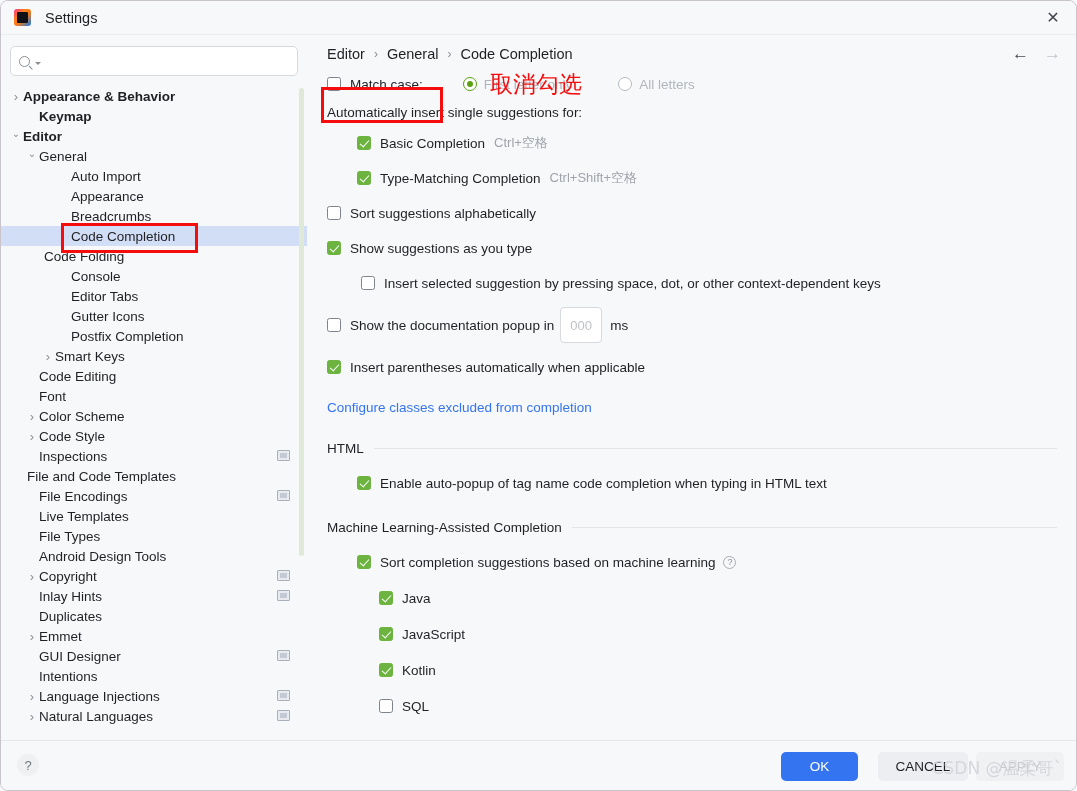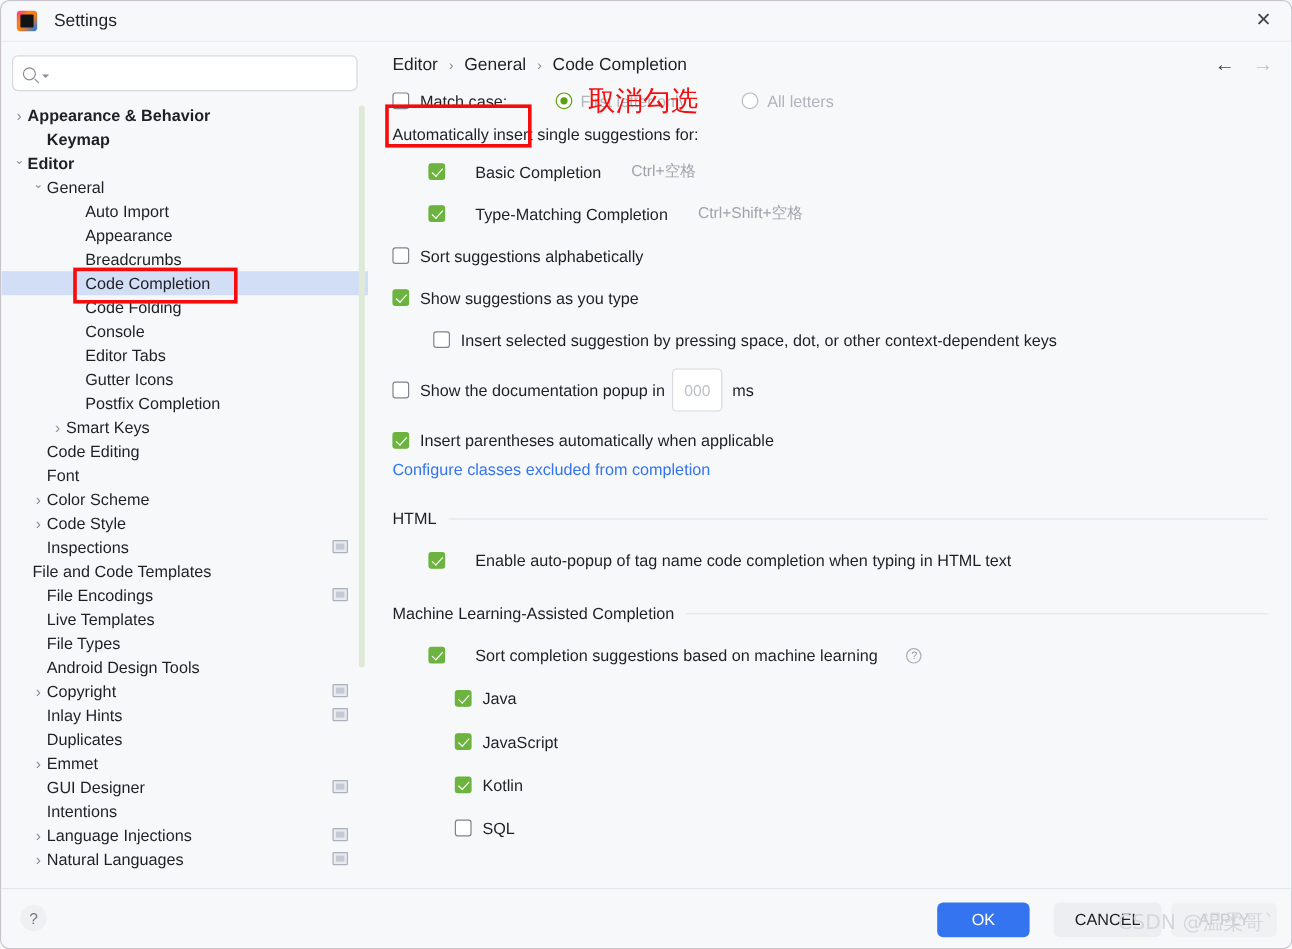--- a/index.html
+++ b/index.html
@@ -226,21 +226,21 @@
     position: absolute; left: 3px; top: 3px;
     width: 6px; height: 6px;
     border-radius: 50%;
     background: #59a10e;
   }
 
   .lbl { font-size: 13.5px; color: #1f2024; }
   .lbl.disabled { color: #b1b5bc; }
   .shortcut { font-size: 13px; color: #9fa3aa; margin-left: 9px; }
 
-  .indent1 { margin-left: 30px; gap: 16px; }
+  .indent1 { margin-left: 30px; }
   .indent2 { margin-left: 52px; }
   .indent3 { margin-left: 34px; }
 
   .plain-text { font-size: 13.5px; color: #1f2024; margin-bottom: 12px; }
 
   .ms-input {
     width: 42px; height: 36px;
     border: 1px solid #d7d9de;
     border-radius: 4px;
     background: #fff;
@@ -384,21 +384,21 @@
             <span class="tree-label">Appearance</span>
           </div>
           <div class="tree-row" style="padding-left: 56px;">
             <span class="arrow none"></span>
             <span class="tree-label">Breadcrumbs</span>
           </div>
           <div class="tree-row selected" style="padding-left: 56px;">
             <span class="arrow none"></span>
             <span class="tree-label">Code Completion</span>
           </div>
-          <div class="tree-row" style="padding-left: 56px;">
+          <div class="tree-row" style="padding-left: 29px;">
             <span class="arrow none"></span>
             <span class="tree-label">Code Folding</span>
           </div>
           <div class="tree-row" style="padding-left: 56px;">
             <span class="arrow none"></span>
             <span class="tree-label">Console</span>
           </div>
           <div class="tree-row" style="padding-left: 56px;">
             <span class="arrow none"></span>
             <span class="tree-label">Editor Tabs</span>
@@ -556,21 +556,21 @@
         <span class="lbl">Insert selected suggestion by pressing space, dot, or other context-dependent keys</span>
       </div>
 
       <div class="row">
         <div class="cb"></div>
         <span class="lbl">Show the documentation popup in</span>
         <div class="ms-input">000</div>
         <span class="lbl">ms</span>
       </div>
 
-      <div class="row" style="margin-bottom:6px;">
+      <div class="row" style="margin-bottom:22px;">
         <div class="cb checked"></div>
         <span class="lbl">Insert parentheses automatically when applicable</span>
       </div>
 
       <div class="link">Configure classes excluded from completion</div>
 
       <div class="section-head">
         <span class="st">HTML</span>
         <span class="line"></span>
       </div>

